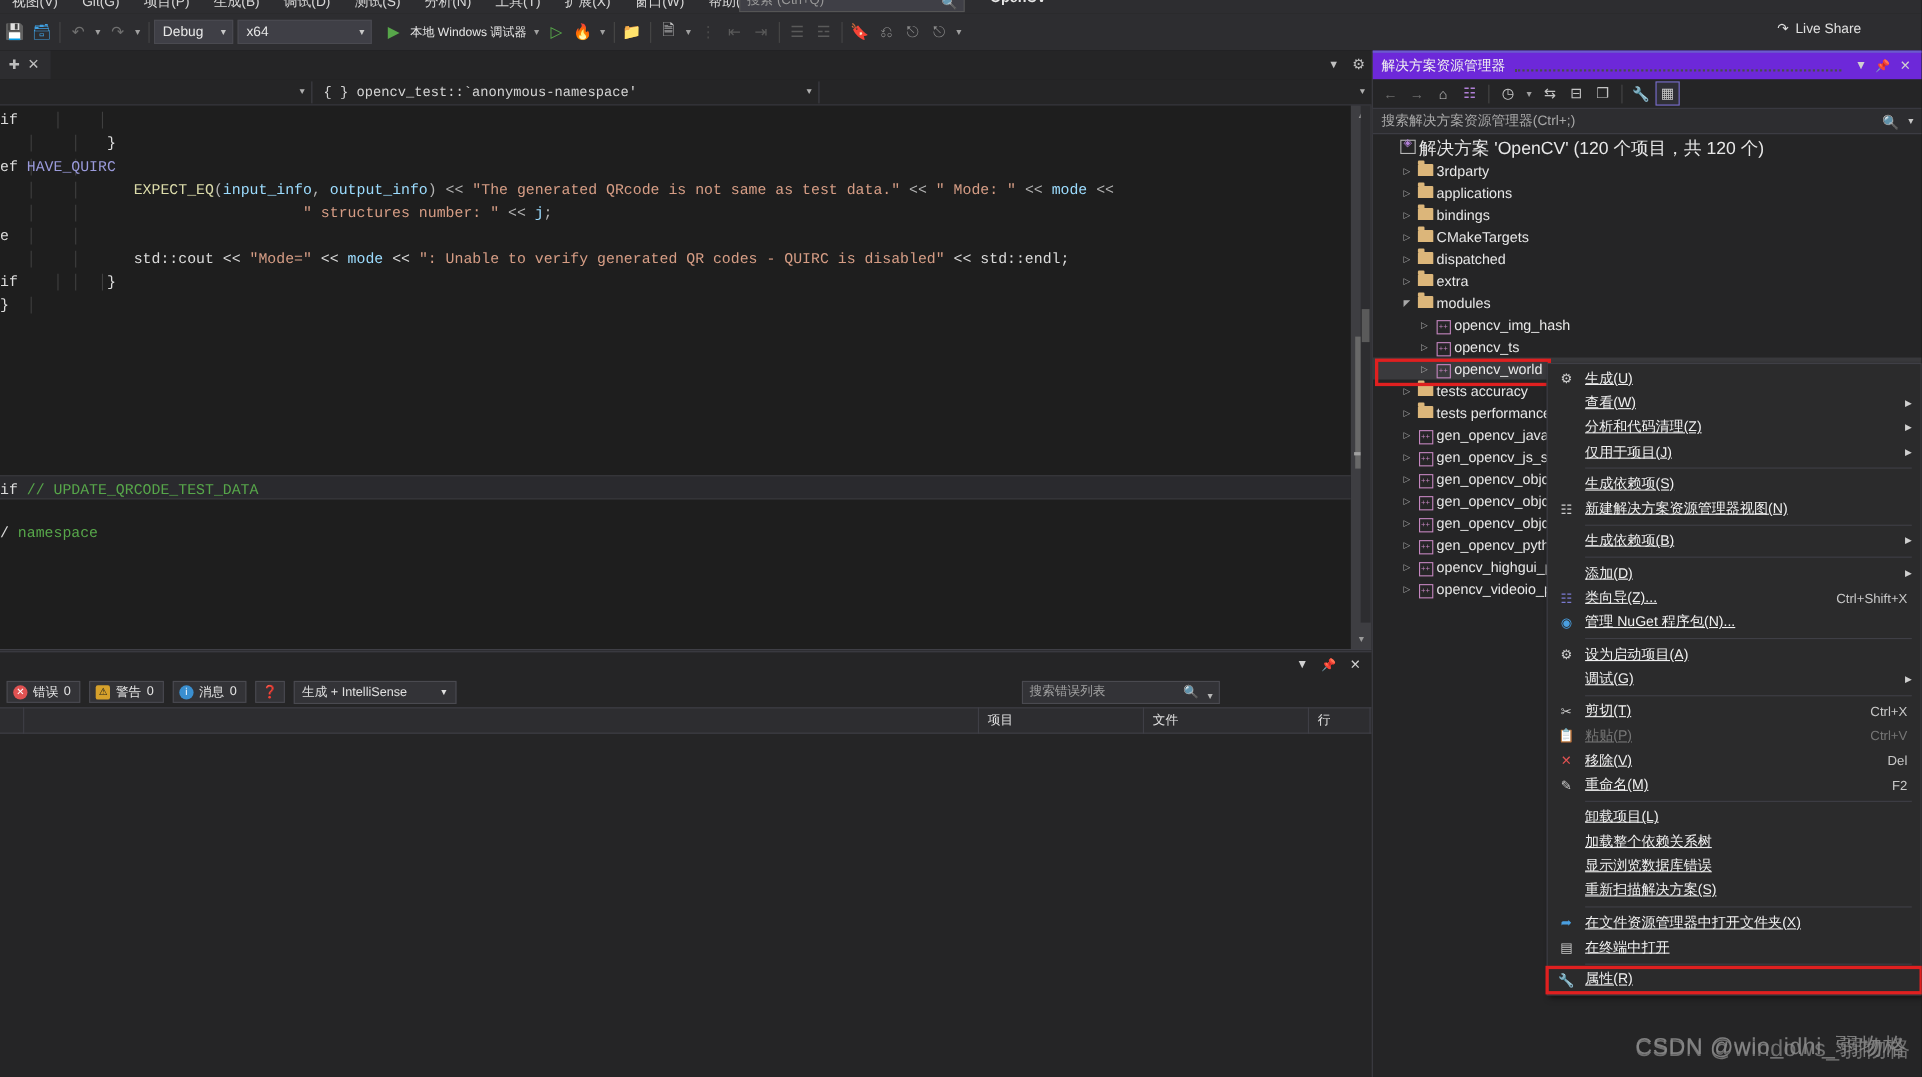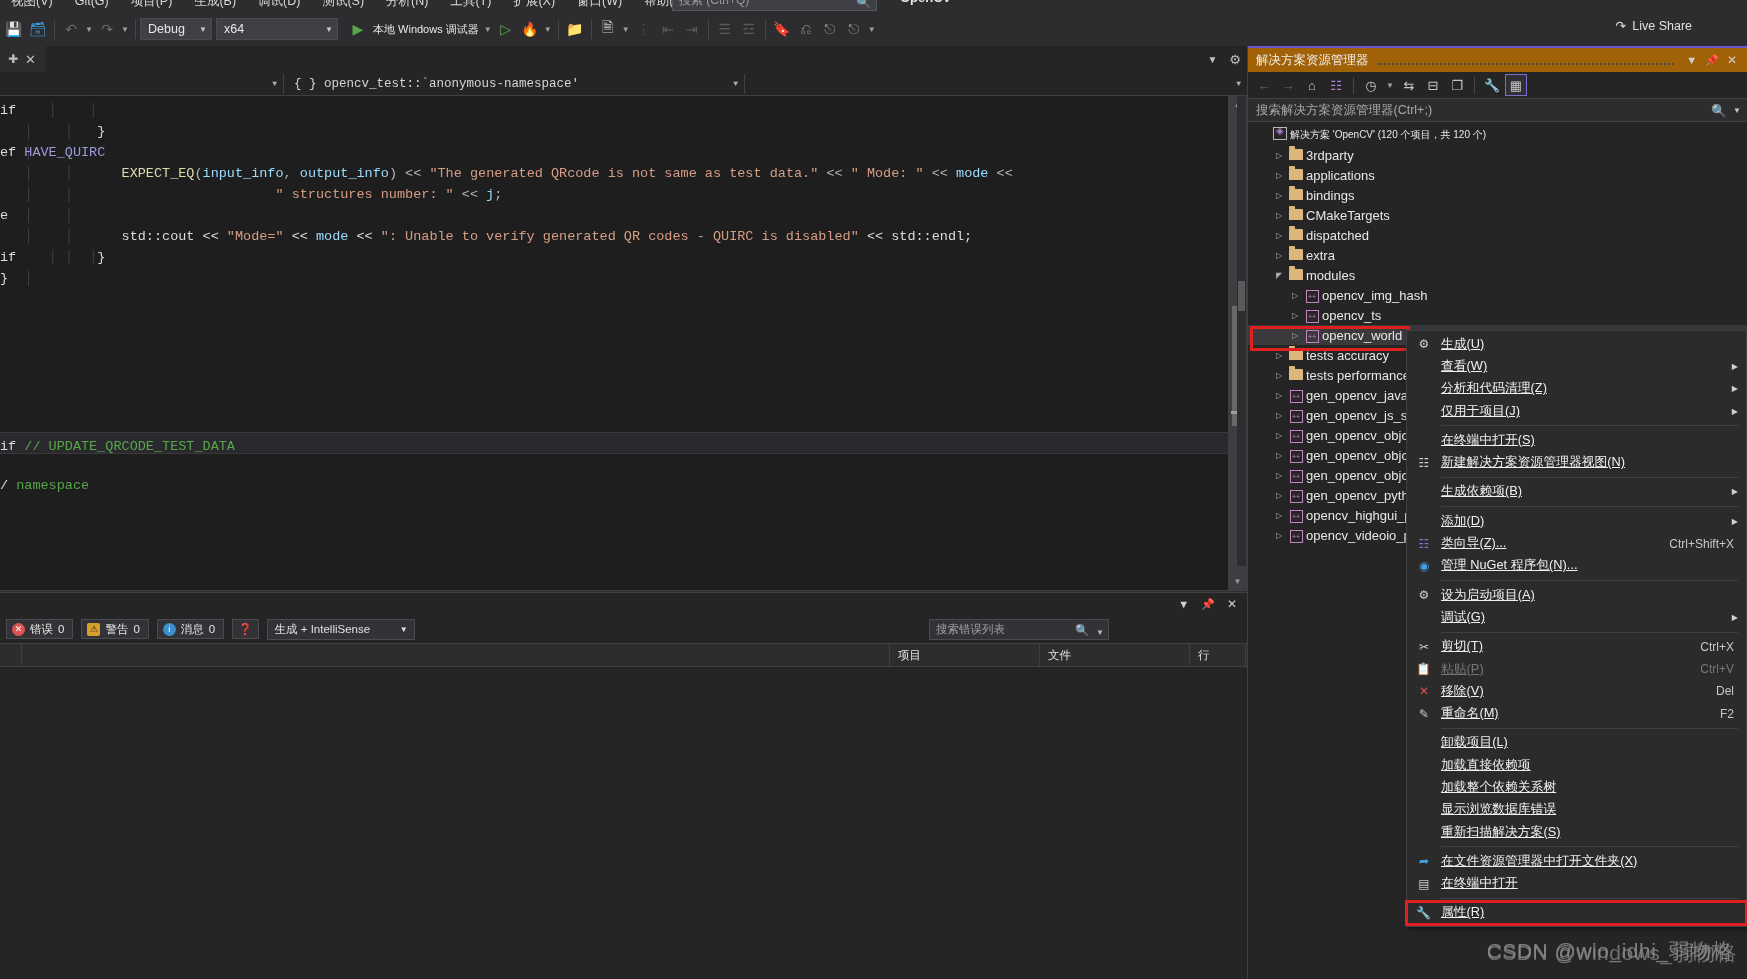--- a/index.html
+++ b/index.html
@@ -179,21 +179,21 @@
   }
   .err-col { padding: 0 8px; border-right: 1px solid #3f3f46; height: 24px; line-height: 24px; }
 
   
   .solexp {
     position: absolute; left: 1247px; top: 46px; width: 500px; height: 933px;
     background: #252526; border-left: 1px solid #3f3f46;
   }
   .se-title {
     height: 26px; display: flex; align-items: center; padding: 0 6px 0 8px;
-    background: #a16207; border-top: 2px solid #6a5acd; position: relative;
+    background: #6d28d9; border-top: 2px solid #6a5acd; position: relative;
   }
   .se-title .t { font-size: 12.5px; color: #f0f0f0; }
   .se-title .dots { flex: 1; margin: 0 8px; border-bottom: 2px dotted #4a4a50; height: 10px; }
   .se-title .ic { color: #d0d0d0; font-size: 11px; padding: 0 4px; }
   .se-toolbar {
     height: 27px; display: flex; align-items: center; gap: 2px; padding-left: 5px;
     border-bottom: 1px solid #3f3f46;
   }
   .se-tb { width: 22px; height: 22px; display: inline-flex; align-items:center;
     justify-content:center; color: #c4c4c4; font-size: 13px; }
@@ -479,21 +479,21 @@
     <div class="se-search">
       <span>搜索解决方案资源管理器(Ctrl+;)</span>
       <span class="mag">🔍</span>
       <span class="cc">▼</span>
     </div>
 
     <div class="se-tree" id="se-tree">
         <div class="tr" style="padding-left: 8px;">
           <span class="exp"></span>
           <span class="icn"><span class="sln-ic"></span></span>
-          <span style="font-size: 10px;">解决方案 'OpenCV' (120 个项目，共 120 个)</span>
+          <span style="font-size: 16px;">解决方案 'OpenCV' (120 个项目，共 120 个)</span>
         </div>
         <div class="tr" style="padding-left: 24px;">
           <span class="exp">▷</span>
           <span class="icn"><span class="folder-ic"></span></span>
           <span>3rdparty</span>
         </div>
         <div class="tr" style="padding-left: 24px;">
           <span class="exp">▷</span>
           <span class="icn"><span class="folder-ic"></span></span>
           <span>applications</span>
@@ -609,21 +609,21 @@
         <span class="sub">▶</span>
       </div>
       <div class="ctx-item">
         <span class="gut"></span>
         <span class="lbl">仅用于项目(J)</span>
         <span class="sub">▶</span>
       </div>
       <div class="ctx-sep"></div>
       <div class="ctx-item">
         <span class="gut"></span>
-        <span class="lbl">在终端中打开(S)</span>
+        <span class="lbl">生成依赖项(S)</span>
       </div>
       <div class="ctx-item">
         <span class="gut">☷</span>
         <span class="lbl">新建解决方案资源管理器视图(N)</span>
       </div>
       <div class="ctx-sep"></div>
       <div class="ctx-item">
         <span class="gut"></span>
         <span class="lbl">生成依赖项(B)</span>
         <span class="sub">▶</span>
@@ -674,24 +674,20 @@
         <span class="lbl">重命名(M)</span>
         <span class="acc">F2</span>
       </div>
       <div class="ctx-sep"></div>
       <div class="ctx-item">
         <span class="gut"></span>
         <span class="lbl">卸载项目(L)</span>
       </div>
       <div class="ctx-item">
         <span class="gut"></span>
-        <span class="lbl">加载直接依赖项</span>
-      </div>
-      <div class="ctx-item">
-        <span class="gut"></span>
         <span class="lbl">加载整个依赖关系树</span>
       </div>
       <div class="ctx-item">
         <span class="gut"></span>
         <span class="lbl">显示浏览数据库错误</span>
       </div>
       <div class="ctx-item">
         <span class="gut"></span>
         <span class="lbl">重新扫描解决方案(S)</span>
       </div>

